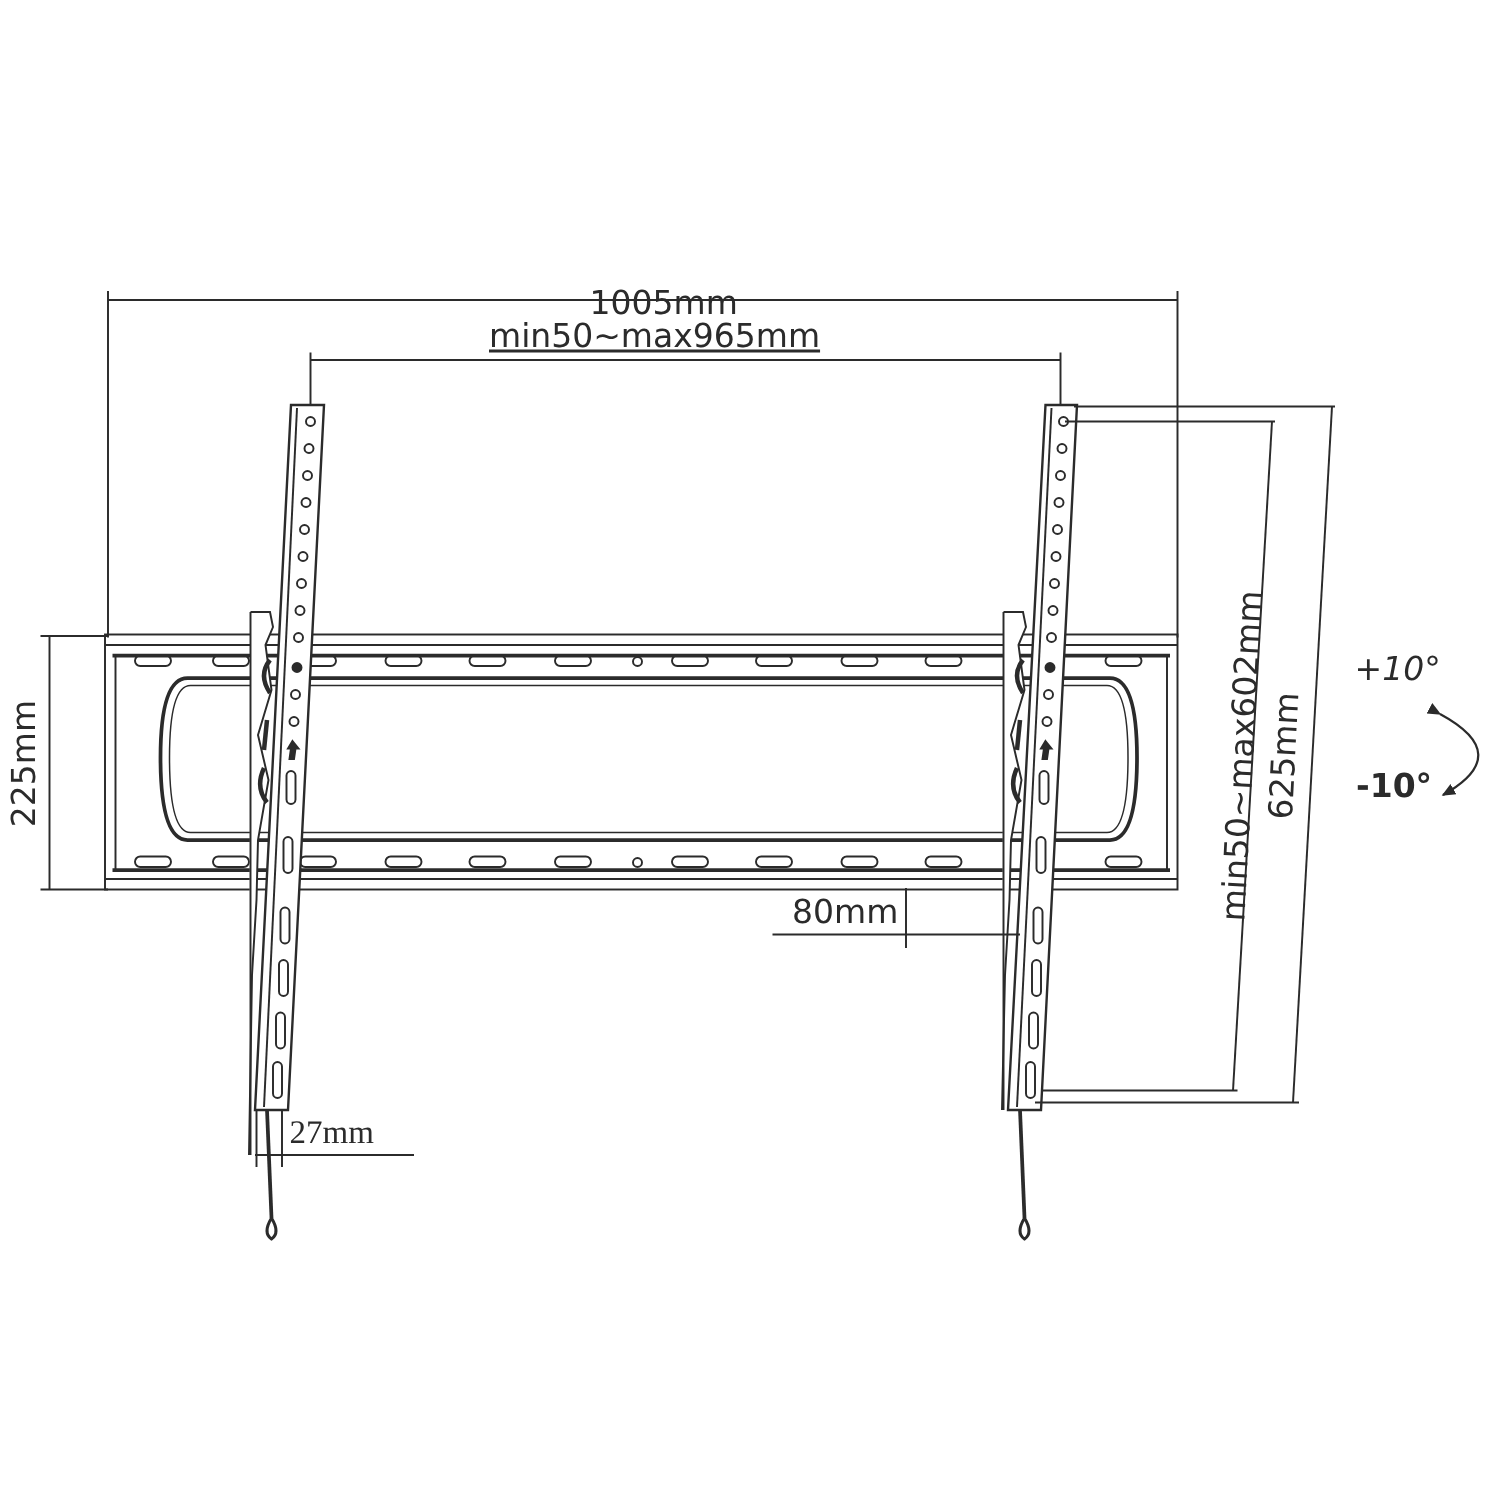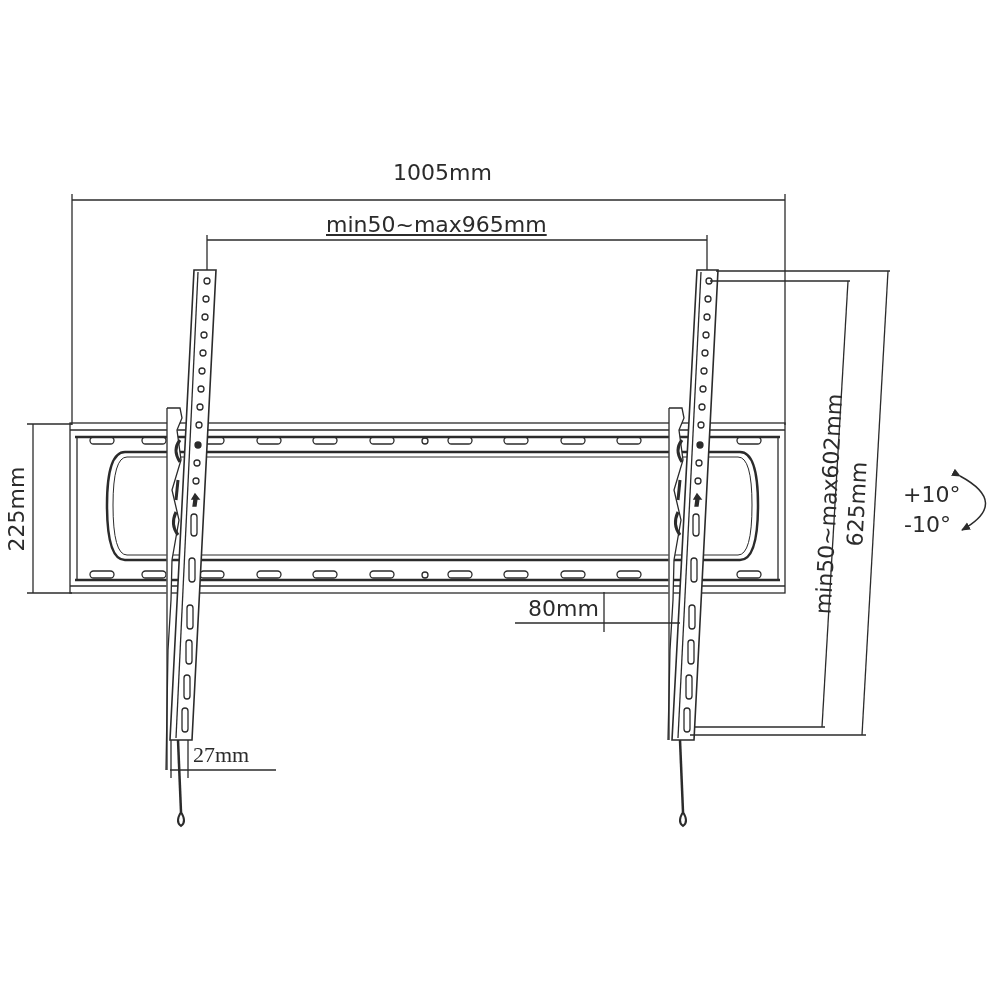--- a/index.html
+++ b/index.html
@@ -170,21 +170,21 @@
     <g>
       <line x1="170" y1="770" x2="276" y2="770"></line>
       <line x1="171" y1="740" x2="171" y2="778"></line>
       <line x1="188" y1="740" x2="188" y2="778"></line>
     </g>
 
     <path d="M960,476 Q1010,503 962,530" stroke-width="1.5" marker-start="url(#arr)" marker-end="url(#arr)"></path>
   </g>
 </svg>
 
-<div class="lbl" style="left:393px; top:162px;text-align:right;">1005mm</div>
+<div class="lbl" style="left:393px; top:192px;text-align:right;">1005mm</div>
 <div class="lbl" style="left:326px; top:214px;text-decoration:underline;">min50~max965mm</div>
 <div class="lbl vert" style="left:-25px; top:498px; transform: rotate(-90deg);">225mm</div>
 <div class="lbl vert" style="left:719px; top:493px; transform: rotate(-87deg);">min50~max602mm</div>
 <div class="lbl vert" style="left:815px; top:493px; transform: rotate(-87deg);">625mm</div>
 <div class="lbl" style="left:528px; top:598px;">80mm</div>
 <div class="lbl" style="left:193px; top:744px;font-family:Liberation Serif, serif;">27mm</div>
-<div class="lbl" style="left:903px; top:484px;">+10°</div>
-<div class="lbl" style="left:904px; top:514px;">-10°</div>
+<div class="lbl" style="left:903px; top:436px;font-style:italic;">+10°</div>
+<div class="lbl" style="left:904px; top:514px;font-weight:bold;">-10°</div>
 
 </body></html>

